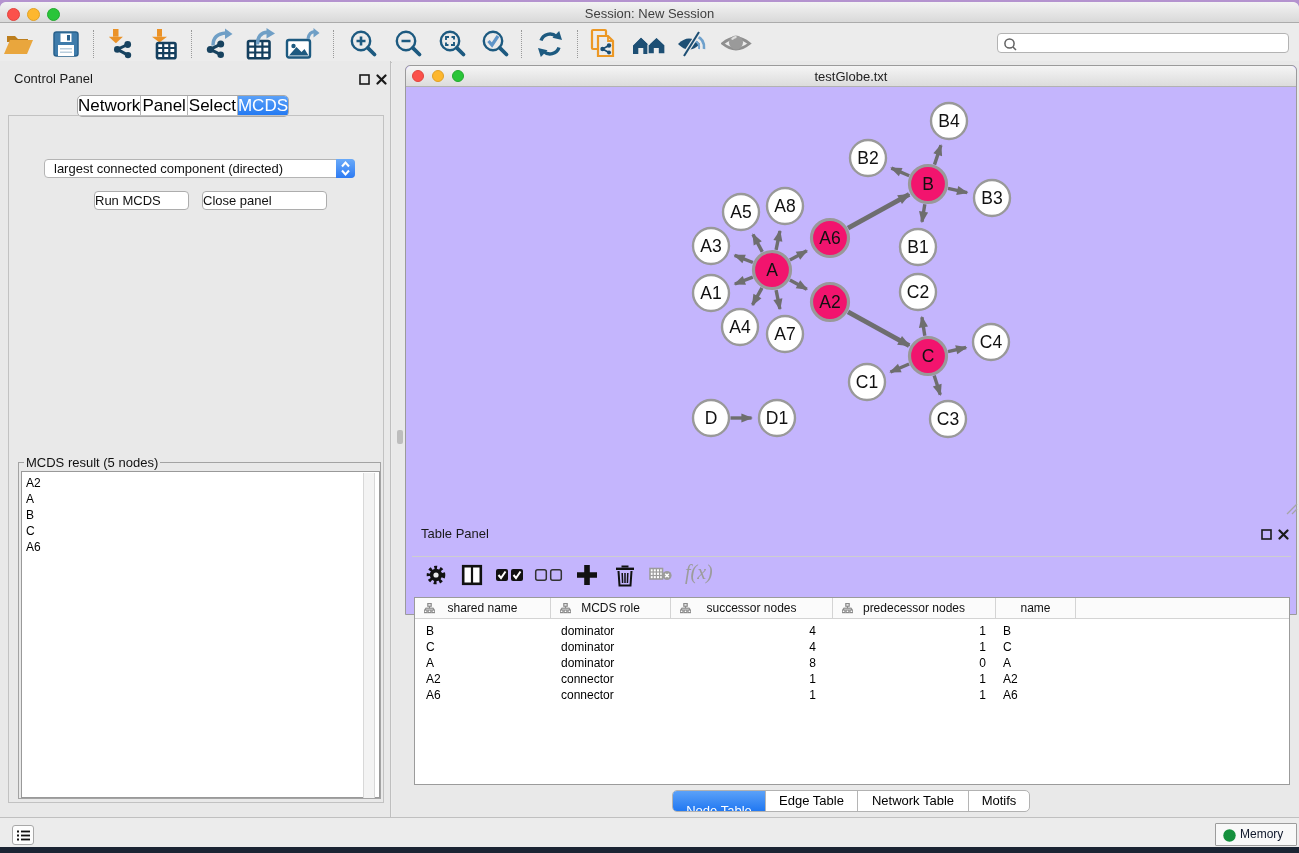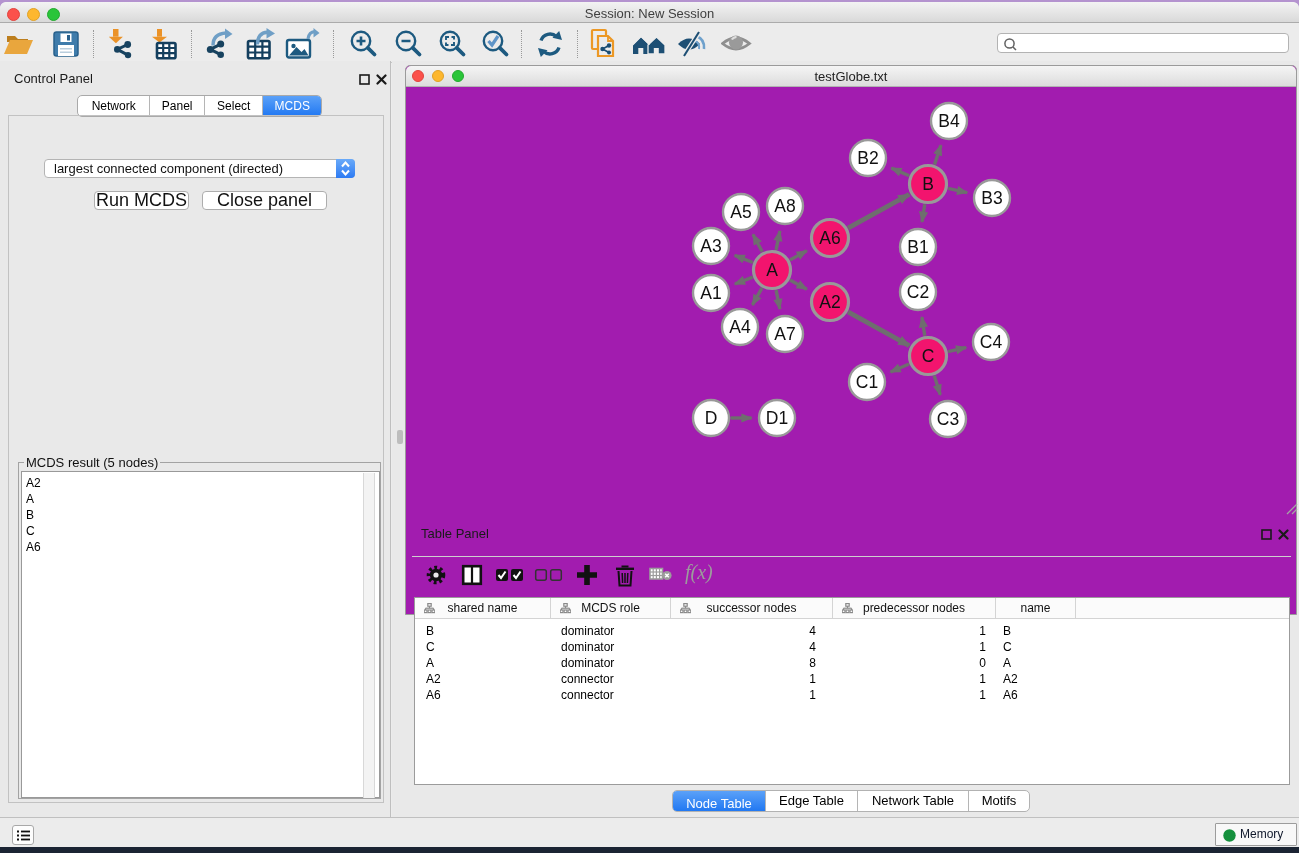--- a/index.html
+++ b/index.html
@@ -10,38 +10,38 @@
 #titlebar{left:0;top:0;width:1299px;height:21px;background:linear-gradient(#f3f3f3,#d9d9d9);border-bottom:1px solid #ababab;border-radius:6px 6px 0 0}
 #titlebar .tl{top:6px;width:13px;height:13px;border-radius:50%}
 .ttl{width:100%;text-align:center;font-size:13px;color:#404040;top:4px}
 #toolbar{left:0;top:22px;width:1299px;height:39px;background:#ececec;border-bottom:1px solid #c6c6c6}
 .sep{top:6px;height:28px;width:0;border-left:1px dotted #9a9a9a}
 .ticon{top:4px}
 #searchbox{left:997px;top:9px;width:292px;height:20px;background:#fff;border:1px solid #b3b3b3;border-radius:4px}
 #content{left:0;top:59px;width:1299px;height:756px}
 #ctrlpanel{left:0;top:0;width:391px;height:756px;background:#e9e9e9;border-right:1px solid #bfbfbf}
 .paneltitle{font-size:13px;color:#1a1a1a}
-#tabs{left:77px;top:34px;width:245px;height:22px;display:flex;font-size:12px;text-align:center;line-height:20px;border:1px solid #a9a9a9;border-radius:5px;background:#fff;overflow:hidden}
+#tabs{left:77px;top:34px;width:212px;height:22px;display:flex;font-size:17px;text-align:center;line-height:20px;border:1px solid #a9a9a9;border-radius:5px;background:#fff;overflow:hidden}
 #tabs div{border-right:1px solid #b5b5b5}
 #tabs div:last-child{border-right:none}
 .tabsel{background:linear-gradient(#5ba1f8,#2178f2);color:#fff}
 #tabpanel{left:8px;top:54px;width:376px;height:688px;border:1px solid #c2c2c2}
 #optlabel{left:0;top:20px;width:376px;text-align:center;font-size:13px;color:#111}
 #dropdown{left:35px;top:43px;width:311px;height:19px;background:#fff;border:1px solid #b4b4b4;border-radius:4px;font-size:13px;line-height:17px;padding-left:9px;color:#111}
 #stepper{right:-1px;top:-1px;width:19px;height:19px;border-radius:0 4px 4px 0;background:linear-gradient(#6aaaf9,#2d7bf3)}
-.btn{top:75px;height:19px;background:#fff;border:1px solid #adadad;border-radius:4px;font-size:18px;text-align:center;line-height:17px;color:#111}
+.btn{top:75px;height:19px;background:#fff;border:1px solid #adadad;border-radius:4px;font-size:13px;line-height:17px;color:#111}
 #fieldset{left:18px;top:401px;width:363px;height:337px;border:1px solid #a3a3a3}
 #fieldset .legend{left:5px;top:-8px;background:#e9e9e9;font-size:13px;color:#111;padding:0 2px}
 #mcdslist{left:2px;top:8px;width:359px;height:327px;background:#fff;border:1px solid #999;font-size:12px;padding:3px 0 0 4px;line-height:16px;color:#000}
 #mcdsscroll{right:4px;top:1px;width:12px;height:325px;background:#f3f3f3;border-left:1px solid #d8d8d8;border-right:1px solid #d8d8d8}
 #statusbar{left:0;top:815px;width:1299px;height:30px;background:#ececec;border-top:1px solid #c0c0c0}
 #listbtn{left:12px;top:7px;width:22px;height:20px;background:#fdfdfd;border:1px solid #a8a8a8;border-radius:3px}
 #membtn{left:1215px;top:5px;width:82px;height:23px;background:#f8f8f8;border:1px solid #9c9c9c;border-radius:1px;font-size:12px;color:#0f172a;line-height:21px}
 #desktop{left:392px;top:0;width:907px;height:756px;background:#e9e9e9}
-#netwin{left:13px;top:4px;width:892px;height:550px;background:#a21caf;border:1px solid #9b9b9b;border-radius:5px 5px 0 0}
+#netwin{left:13px;top:4px;width:892px;height:550px;background:#c4b5fd;border:1px solid #9b9b9b;border-radius:5px 5px 0 0}
 #nettitle{left:0;top:0;width:100%;height:21px;background:linear-gradient(#f5f5f5,#dcdcdc);border-bottom:1px solid #b2b2b2;border-radius:5px 5px 0 0}
 #nettitle .tl{top:4px;width:12px;height:12px;border-radius:50%}
 #tablepanel{left:12px;top:459px;width:895px;height:297px}
 #tptoolbar{left:8px;top:36px;width:879px;height:37px;border-top:1px solid #cecece}
 #ttable{left:10px;top:77px;width:876px;height:188px;background:#fff;border:1px solid #9b9b9b;font-size:12px}
 #thead{left:0;top:0;width:874px;height:21px;background:#fbfbfb;border-bottom:1px solid #d4d4d4}
 #thead .hc{top:0;height:21px;border-right:1px solid #d4d4d4;text-align:center;line-height:21px;color:#111}
 #btabs{left:268px;top:270px;height:22px;display:flex;font-size:13px;text-align:center;line-height:20px;border:1px solid #b2b2b2;border-radius:5px;background:#fff;overflow:hidden}
 #btabs div{border-right:1px solid #b5b5b5;padding:0 14px}
 #btabs div:last-child{border-right:none}
@@ -445,21 +445,21 @@
 <div class="abs trow" style="left:256px;top:73px;width:145px;text-align:right">1</div>
 <div class="abs trow" style="left:418px;top:73px;width:153px;text-align:right">1</div>
 <div class="abs trow" style="left:588px;top:73px">A2</div>
 <div class="abs trow" style="left:11px;top:89px">A6</div>
 <div class="abs trow" style="left:146px;top:89px">connector</div>
 <div class="abs trow" style="left:256px;top:89px;width:145px;text-align:right">1</div>
 <div class="abs trow" style="left:418px;top:89px;width:153px;text-align:right">1</div>
 <div class="abs trow" style="left:588px;top:89px">A6</div>
     </div>
     <div class="abs" id="btabs">
-            <div class="tabsel" style="width:93px;padding:3px">Node Table</div>
+            <div class="tabsel" style="width:93px;padding:10px">Node Table</div>
             <div style="width:92px;padding:0">Edge Table</div>
             <div style="width:111px;padding:0">Network Table</div>
             <div style="width:60px;padding:0">Motifs</div>
           </div>
   </div>
 </div>
 </div>
 <div class="abs" id="statusbar">
   <div class="abs" id="listbtn">
         <svg style="margin:3px 0 0 3px" width="15" height="13" viewBox="0 0 15 13">

